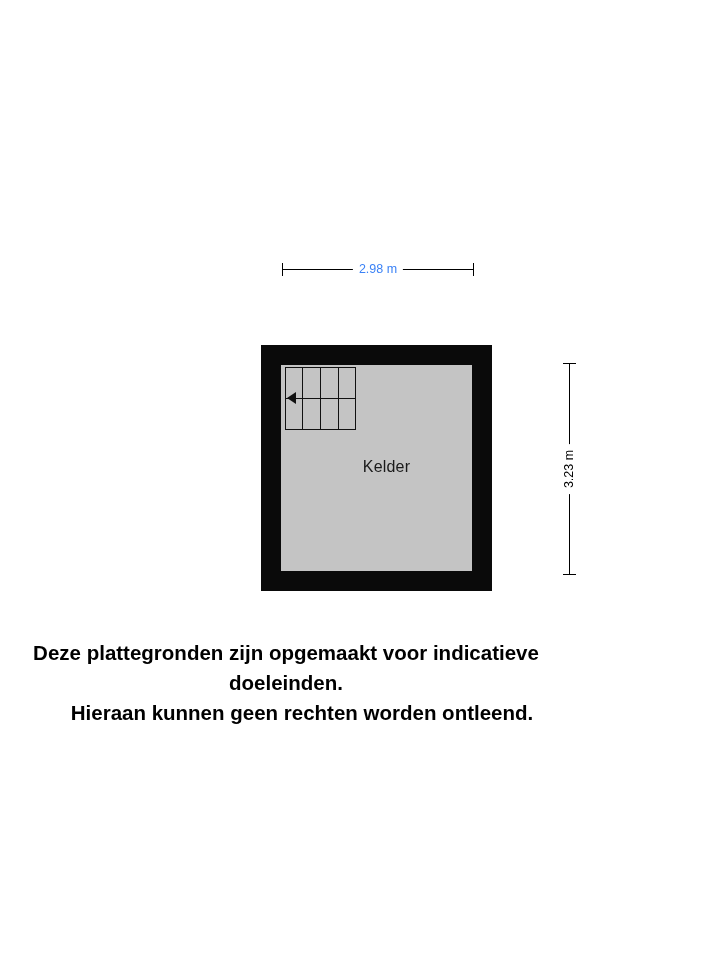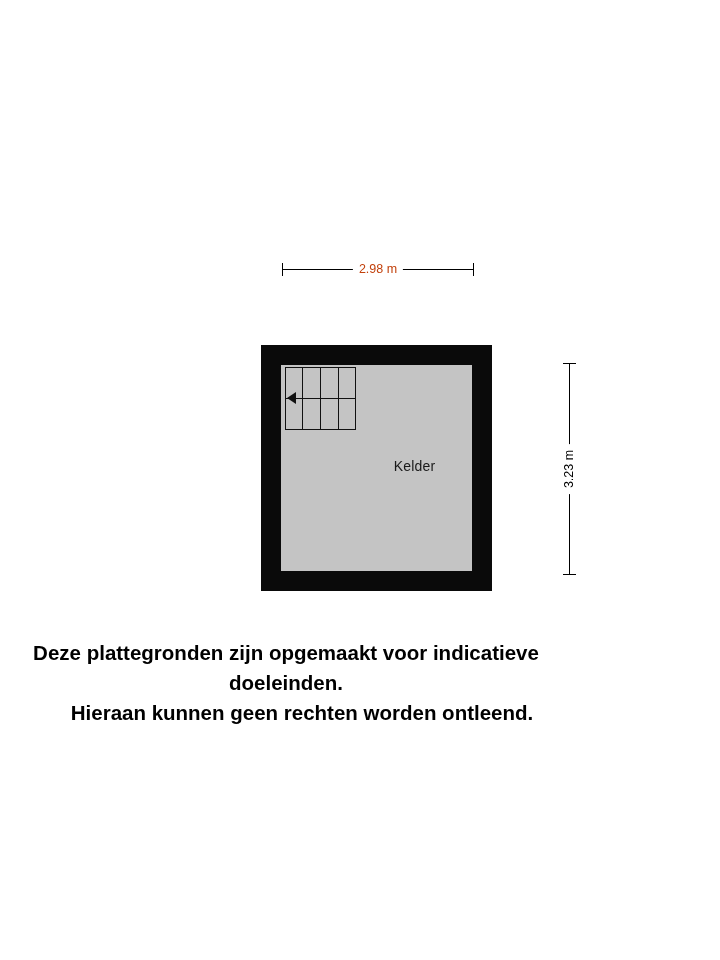--- a/index.html
+++ b/index.html
@@ -49,21 +49,21 @@
   .dim-top .cap-l { left: 0; }
   .dim-top .cap-r { left: 191px; }
   .dim-top .label {
     position: absolute;
     left: 50%;
     top: 0;
     transform: translateX(-50%);
     background: #ffffff;
     padding: 0 6px;
     font-size: 12.5px;
-    color: #c2410c;
+    color: #3b82f6;
     line-height: 22px;
     white-space: nowrap;
   }
 
   
   .dim-right {
     position: absolute;
     left: 556px;
     top: 363px;
     width: 26px;
@@ -122,24 +122,23 @@
     width: 191px;
     height: 206px;
     background: #c4c4c4;
   }
   .room-label {
     position: absolute;
     left: 20px;
     top: 113px;
     width: 211px;
     text-align: center;
-    font-size: 14px;
+    font-size: 16px;
     color: #1a1a1a;
     letter-spacing: 0.2px;
-    padding-left: 28px;
   }
 
   
   .stairs {
     position: absolute;
     left: 24px;
     top: 22px;
     width: 71px;
     height: 63px;
   }

